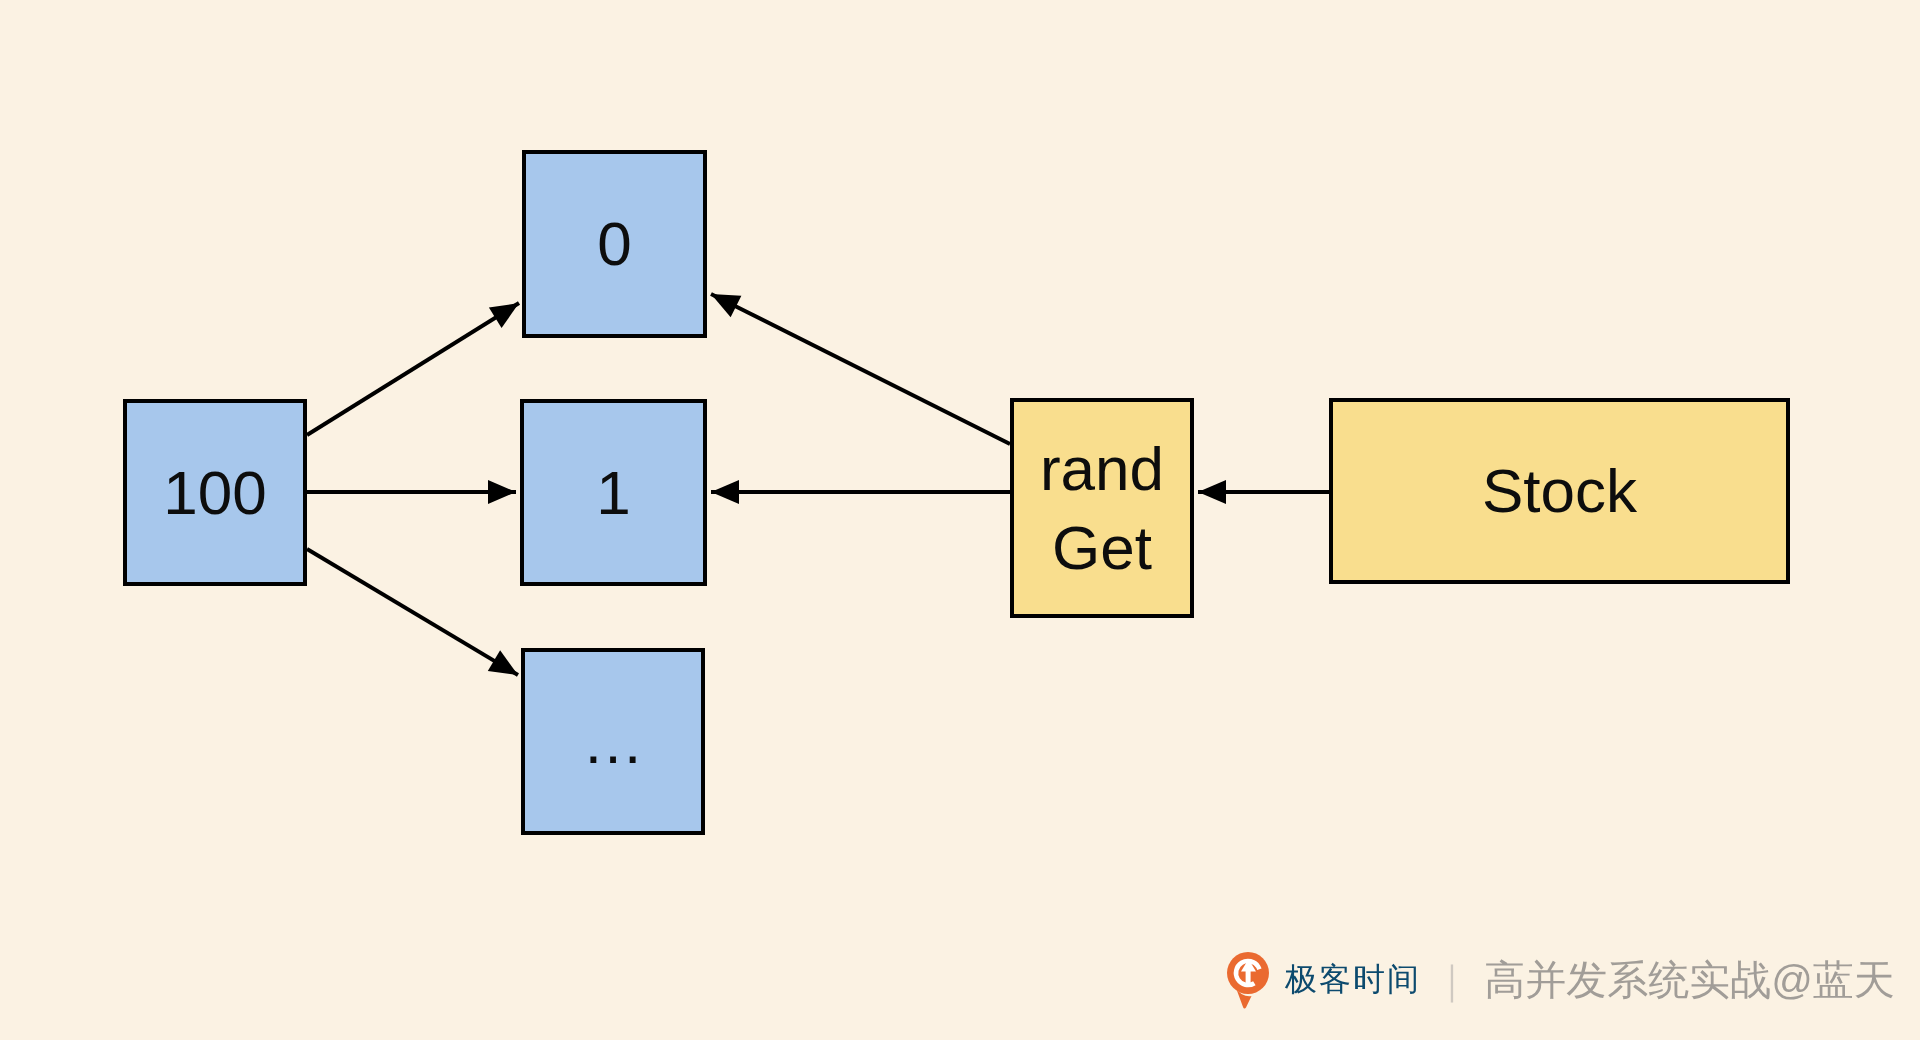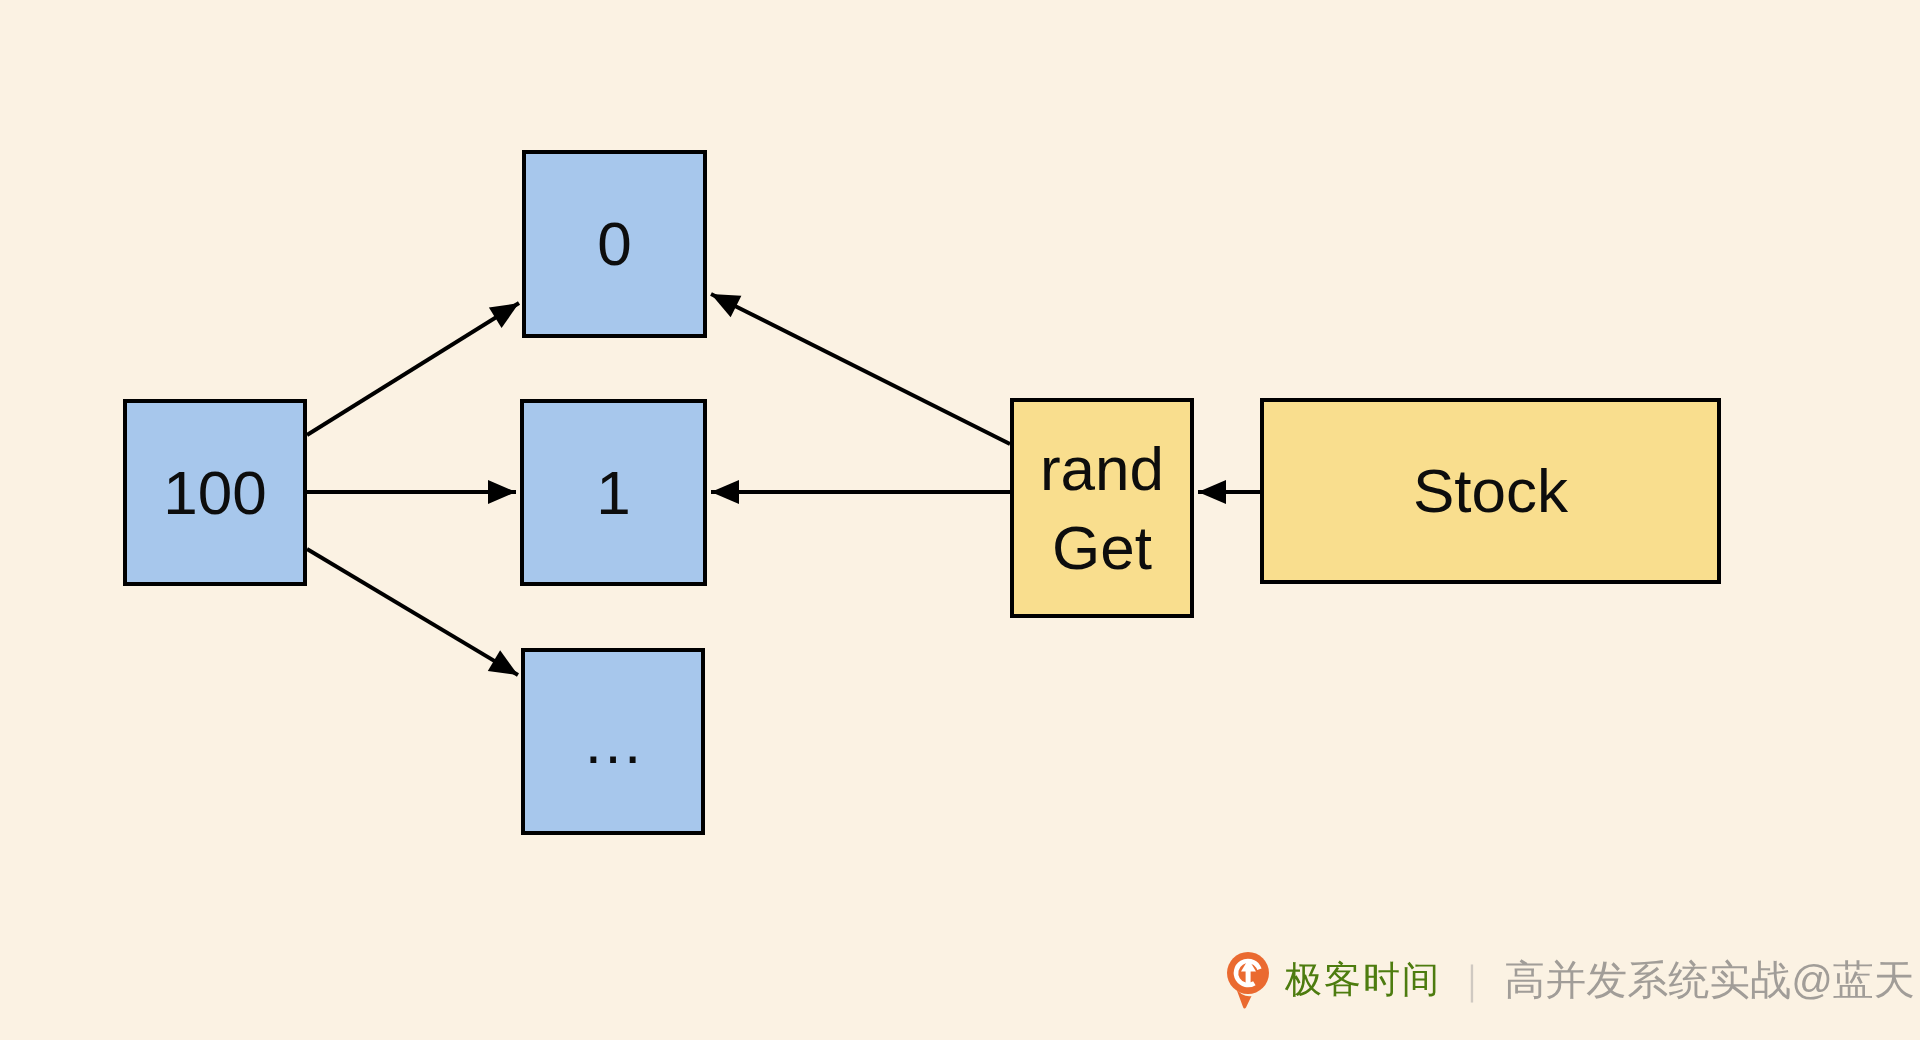--- a/index.html
+++ b/index.html
@@ -41,40 +41,40 @@
     line-height: 1.28;
   }
   .node.blue { background: #A7C7EC; }
   .node.yellow { background: #F9DE8E; }
 
   .node-total      { left: 123px; top: 399px; width: 184px; height: 187px; }
   .node-shard0     { left: 522px; top: 150px; width: 185px; height: 188px; }
   .node-shard1     { left: 520px; top: 399px; width: 187px; height: 187px; }
   .node-shard-more { left: 521px; top: 648px; width: 184px; height: 187px; }
   .node-rand-get   { left: 1010px; top: 398px; width: 184px; height: 220px; }
-  .node-stock-seeker { left: 1260px; top: 398px; width: 461px; height: 186px; }
+  .node-stock-seeker { left: 1329px; top: 398px; width: 461px; height: 186px; }
 
   .watermark {
     position: absolute;
     left: 1225px;
     top: 948px;
     height: 64px;
     display: flex;
     align-items: center;
     white-space: nowrap;
   }
   .watermark .logo {
     width: 46px;
     height: 58px;
     margin-right: 14px;
     flex: 0 0 auto;
   }
   .watermark .brand {
-    font-size: 37px;
-    color: #4d7c0f;
+    font-size: 32px;
+    color: #0c4a6e;
     letter-spacing: 2px;
   }
   .watermark .divider {
     font-size: 38px;
     color: #CFC9C1;
     margin: 0 14px 0 12px;
   }
   .watermark .credit {
     font-size: 41px;
     color: #A19D98;

